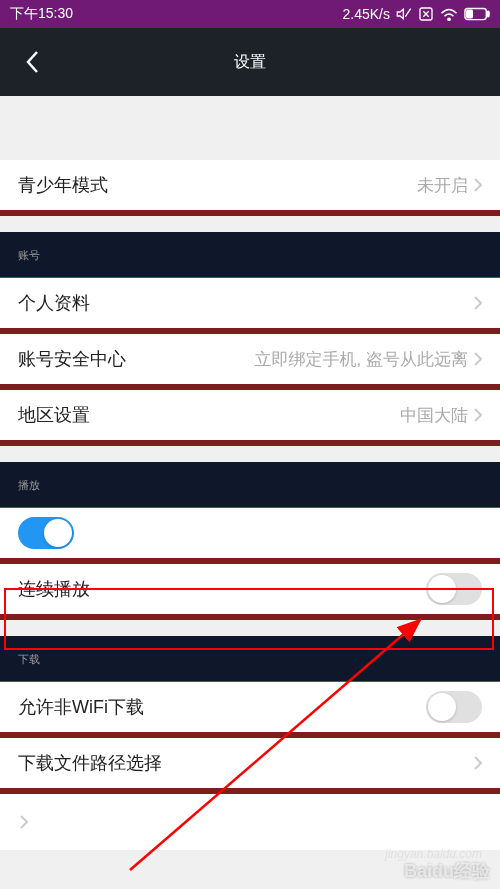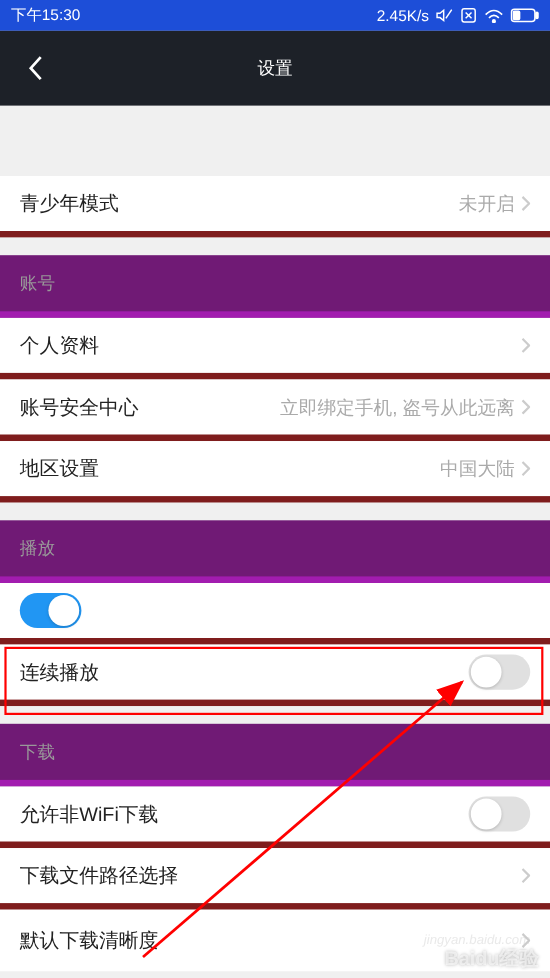--- a/index.html
+++ b/index.html
@@ -6,21 +6,21 @@
     body {
       width: 500px;
       height: 889px;
       background: #f0f0f0;
       font-family: -apple-system, "Helvetica Neue", Arial, sans-serif;
       overflow: hidden;
       position: relative;
     }
     .status-bar {
       height: 28px;
-      background: #1d4ed8;
+      background: #701a75;
       color: #fff;
       display: flex;
       align-items: center;
       padding: 0 10px;
       font-size: 14px;
       justify-content: space-between;
     }
     .status-right {
       display: flex;
       align-items: center;
@@ -66,25 +66,25 @@
     .row:last-child { border-bottom: none; }
     .row-label { color: #222; }
     .row-value {
       color: #aaa;
       font-size: 17px;
       display: flex;
       align-items: center;
       gap: 4px;
     }
     .section-header {
-      background: #701a75;
+      background: #0f172a;
       padding: 16px 18px 14px;
-      font-size: 16px;
+      font-size: 11px;
       color: #999;
-      border-bottom: 6px solid #a21caf;
+      border-bottom: 1px solid #a21caf;
     }
     .chevron {
       color: #ccc;
       margin-left: 2px;
     }
     .toggle {
       width: 56px;
       height: 32px;
       border-radius: 16px;
       position: relative;
@@ -256,21 +256,20 @@
 <div class="row">
   <span class="row-label">下载文件路径选择</span>
   <span class="row-value">
     <svg class="chevron" width="8" height="14" viewBox="0 0 8 14" fill="none" stroke="#ccc" stroke-width="2">
         <path d="M1 1 L7 7 L1 13"></path>
       </svg>
   </span>
 </div>
 
 <div class="row" style="border-bottom:none;">
-  <span class="row-label">默认下载清晰度</span>
   <span class="row-value">
     <svg class="chevron" width="8" height="14" viewBox="0 0 8 14" fill="none" stroke="#ccc" stroke-width="2">
         <path d="M1 1 L7 7 L1 13"></path>
       </svg>
   </span>
 </div>
 
 <div class="highlight-box" style="left:4px; top:588px; width:490px; height:62px;"></div>
 
 <svg class="arrow-svg" style="left:0; top:0; width:500px; height:889px;">

